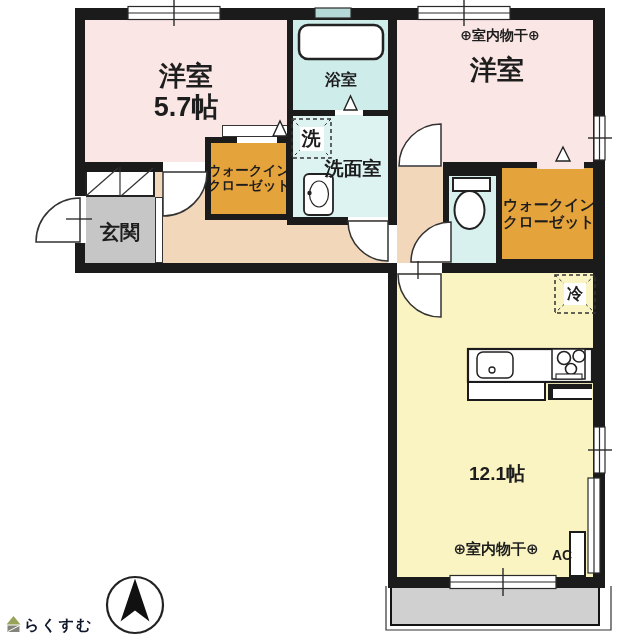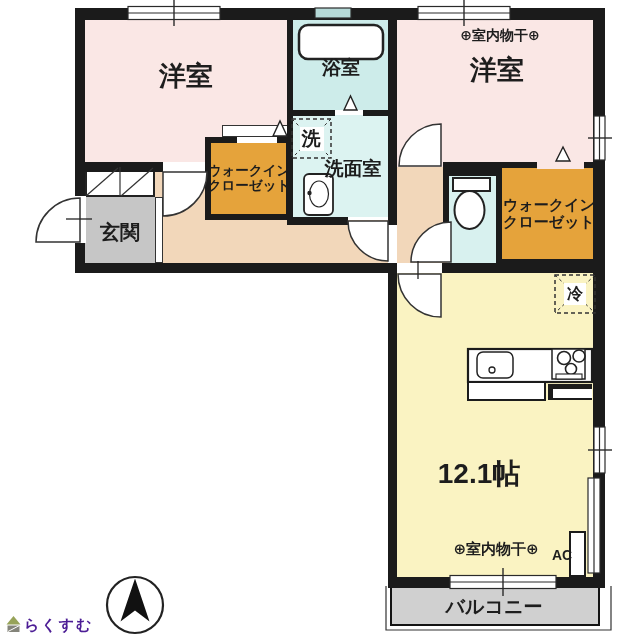--- a/index.html
+++ b/index.html
@@ -18,21 +18,21 @@
   .c-bath{background:#cdecea;}
   .c-wash{background:#dcf3f1;}
   .c-toilet{background:#d8f1ef;}
   .c-corridor{background:#f2d7ba;}
   .c-genkan{background:#c6c6c6;}
   .c-ldk{background:#faf3c2;}
   .c-closet{background:#e5a33b;}
   .closet-box{position:absolute;background:#1b1b1b;}
   .gap{position:absolute;background:#ffffff;}
   svg.overlay{position:absolute;left:0;top:0;pointer-events:none;}
-  .logo-text{position:absolute;font-weight:bold;color:#4c1d95;letter-spacing:2px;}
+  .logo-text{position:absolute;font-weight:bold;color:#0f172a;letter-spacing:2px;}
 </style>
 </head>
 <body>
 
 <div id="plan">
 
   <div class="room c-bedroom" style="left:85px;top:20px;width:202px;height:142px;"></div>
   <div class="room c-bedroom" style="left:397px;top:20px;width:198px;height:147px;"></div>
   <div class="room c-bath" style="left:293px;top:20px;width:95px;height:90px;"></div>
   <div class="room c-wash" style="left:293px;top:115px;width:95px;height:102px;"></div>
@@ -190,42 +190,42 @@
     </g>
 
     <g>
       <polygon points="6.5,624.5 13.5,616 20.5,624.5" fill="#97a359"></polygon>
       <polygon points="7.5,625.5 19.5,625.5 19.5,632 7.5,632" fill="#84847a"></polygon>
       <line x1="8" y1="631.5" x2="19.5" y2="625.5" stroke="#ffffff" stroke-width="1"></line>
     </g>
   </svg>
 
   <div class="lbl" style="left:186px;top:76px;font-size:27px;">洋室</div>
+  <div class="lbl" style="left:186px;top:107px;font-size:27px;">5.7帖</div>
 
   <div class="lbl" style="left:500px;top:36px;font-size:14px;">⊕室内物干⊕</div>
   <div class="lbl" style="left:497px;top:70px;font-size:27px;">洋室</div>
 
-  <div class="lbl" style="left:341px;top:68px;font-size:19px;">浴室</div>
+  <div class="lbl" style="left:341px;top:80px;font-size:16px;">浴室</div>
   <div class="lbl" style="left:311px;top:139px;font-size:19px;">洗</div>
   <div class="lbl" style="left:353px;top:169px;font-size:19px;">洗面室</div>
 
   <div class="lbl" style="left:249px;top:178px;font-size:13.5px;">
     <div>ウォークイン</div>
     <div>クローゼット</div>
   </div>
   <div class="lbl" style="left:549px;top:214px;font-size:15px;">
     <div>ウォークイン</div>
     <div>クローゼット</div>
   </div>
 
   <div class="lbl" style="left:120px;top:232px;font-size:20px;">玄関</div>
 
   <div class="lbl" style="left:575px;top:294px;font-size:16px;">冷</div>
 
-  <div class="lbl" style="left:479px;top:474px;font-size:28px;">12.1帖</div>
+  <div class="lbl" style="left:497px;top:474px;font-size:19px;">12.1帖</div>
 
   <div class="lbl" style="left:496px;top:549px;font-size:15px;">⊕室内物干⊕</div>
   <div class="lbl" style="left:562px;top:556px;font-size:14px;">AC</div>
 
-  <div class="lbl" style="left:494px;top:607px;font-size:19px;">バルコニー</div>
 
   <div class="logo-text" style="left:24px;top:616px;font-size:15px;">らくすむ</div>
 </div>
 
 </body></html>

